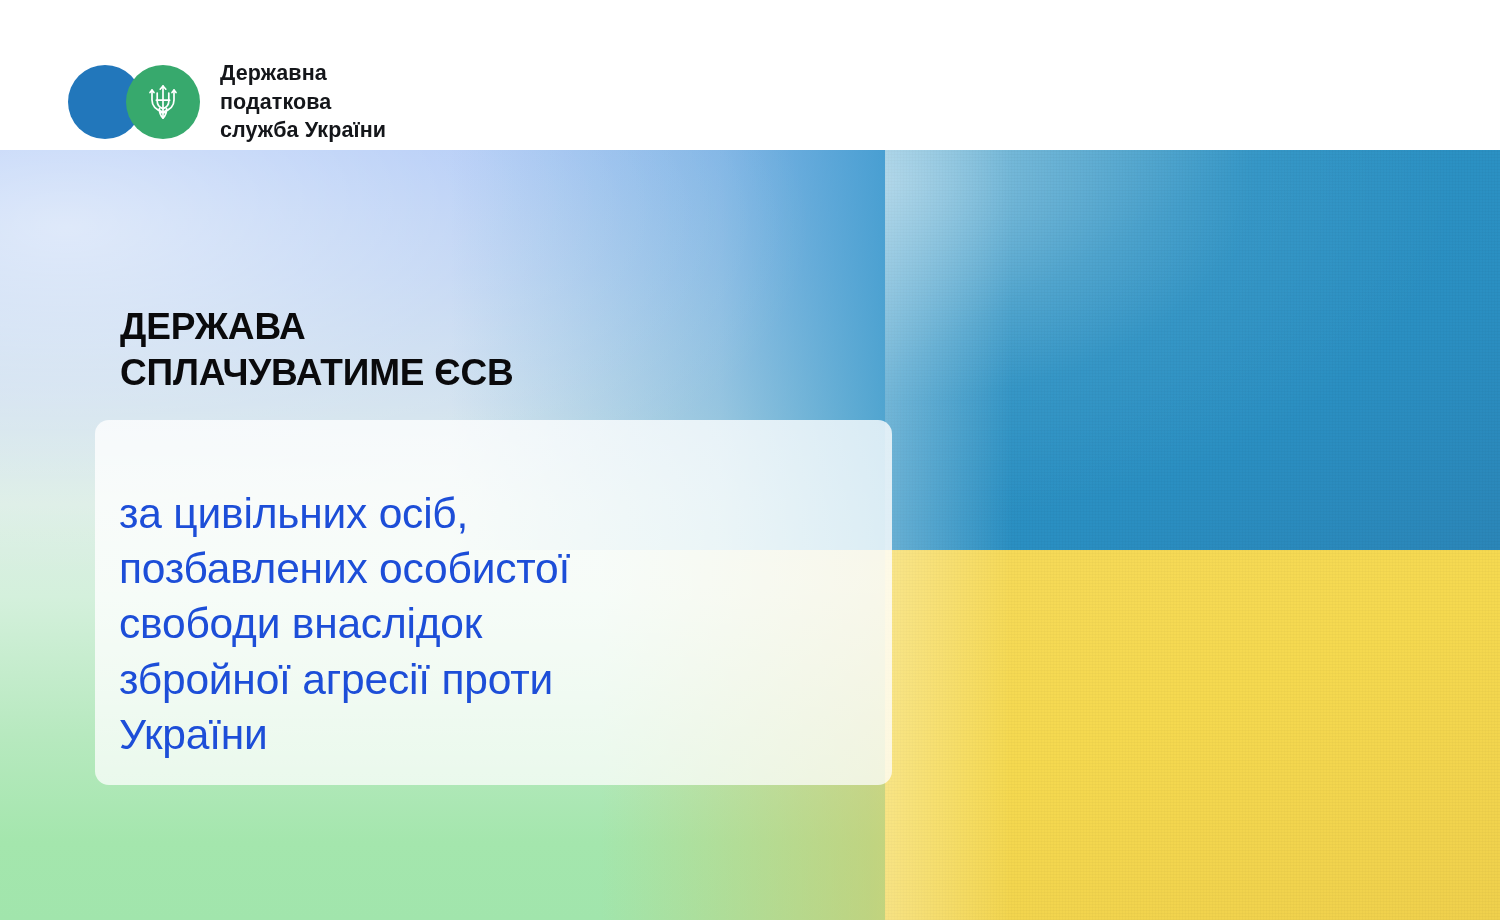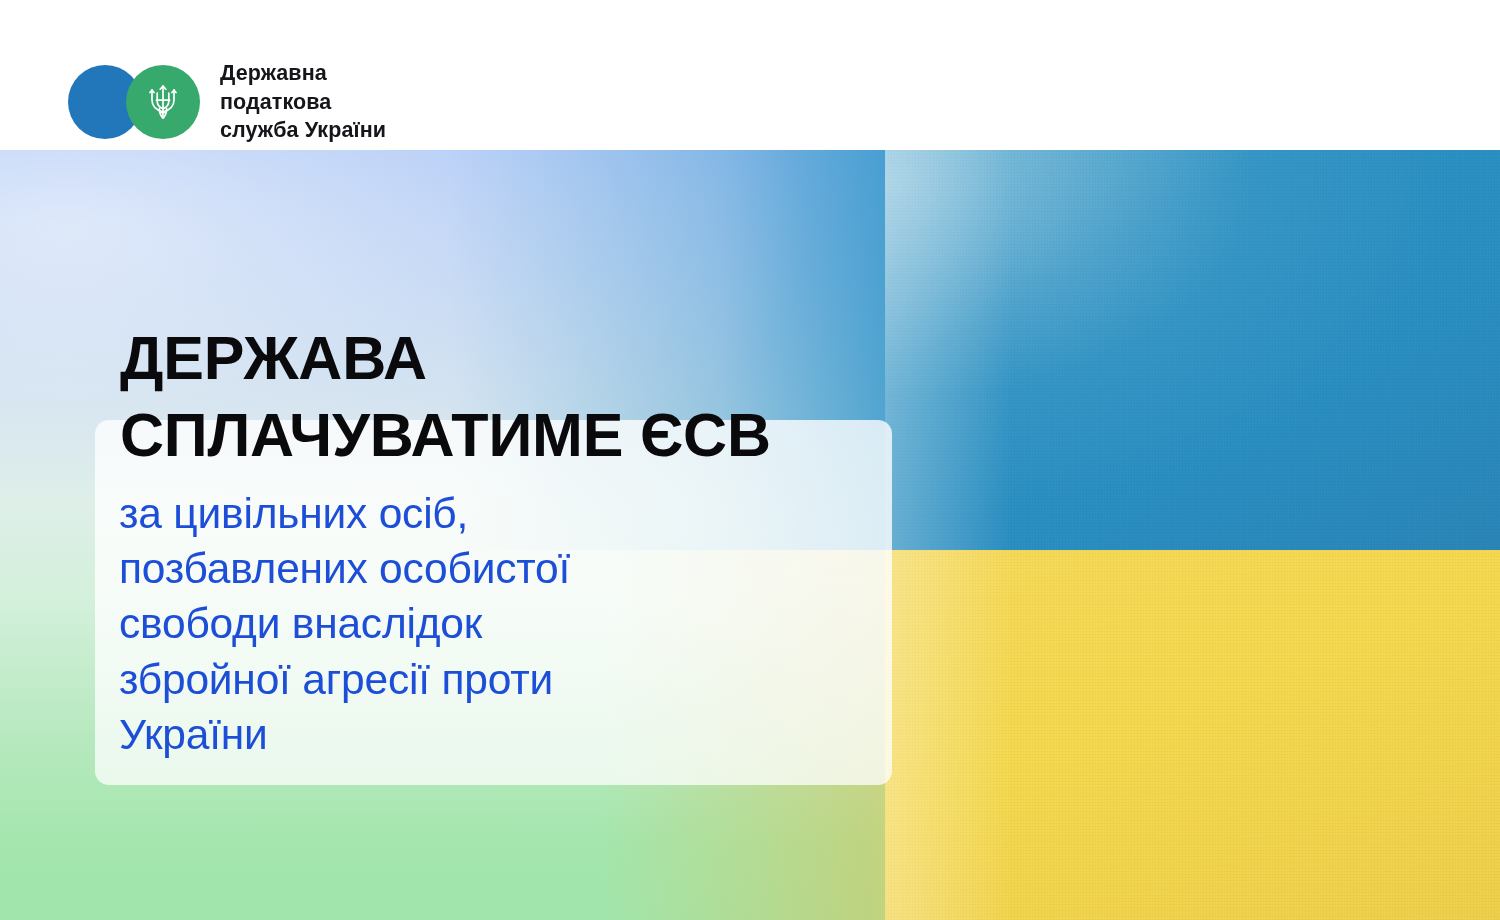--- a/index.html
+++ b/index.html
@@ -184,21 +184,21 @@
     border-radius: 14px;
     z-index: 20;
   }
 
   
   #headline {
     position: absolute;
     left: 120px; top: 279px;
     width: 770px;
     z-index: 30;
-    font-size: 61px;
+    font-size: 37px;
     font-weight: bold;
     line-height: 1.26;
     letter-spacing: -0.2px;
     color: #0a0a0c;
     white-space: pre-line;
   }
   #subhead {
     position: absolute;
     left: 119px; top: 443px;
     width: 775px;

